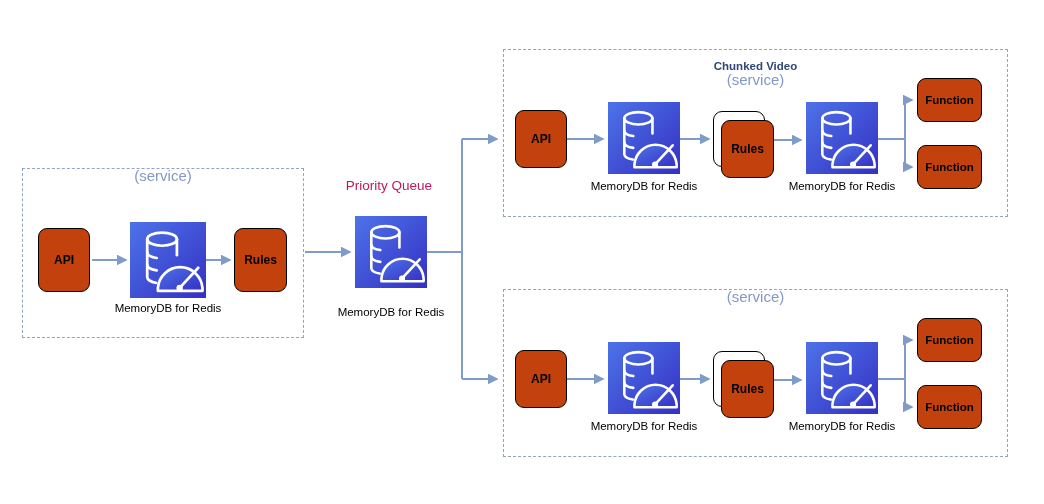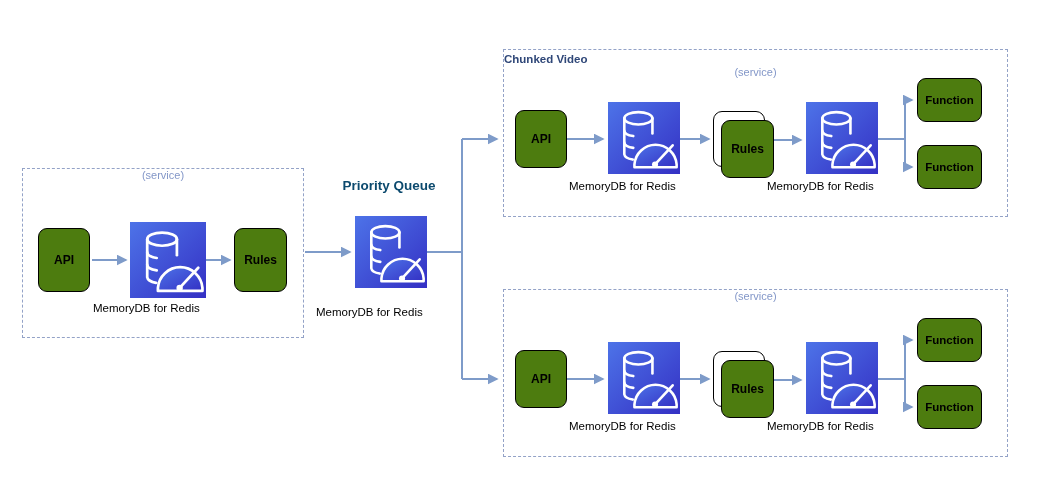--- a/index.html
+++ b/index.html
@@ -1,29 +1,29 @@
 <!DOCTYPE html>
 <html><head>
 <meta charset="utf-8">
 <style>
   html,body{margin:0;padding:0;background:#ffffff;}
   .canvas{position:relative;width:1044px;height:504px;background:#ffffff;
           font-family:"Liberation Sans",sans-serif;overflow:hidden;}
   .wires{position:absolute;left:0;top:0;width:1044px;height:504px;pointer-events:none;}
   .group{position:absolute;border:1.3px dashed #93A2C7;background:transparent;box-sizing:border-box;}
-  .g-title{margin-top:2px;font-weight:bold;font-size:11.5px;color:#2F4778;line-height:14px;}
-  .g-sub{text-align:center;font-size:11px;color:#8397C8;line-height:13px;}
-  .box{position:absolute;background:#4d7c0f;border:1.4px solid #000000;border-radius:9px;
+  .g-title{margin-top:9px;text-align:center;font-weight:bold;font-size:11.5px;color:#2F4778;line-height:14px;}
+  .g-sub{text-align:center;font-size:15px;color:#8397C8;line-height:13px;}
+  .box{position:absolute;background:#c2410c;border:1.4px solid #000000;border-radius:9px;
        display:flex;align-items:center;justify-content:center;
        font-weight:bold;font-size:12px;color:#000000;box-sizing:border-box;}
   .stack-back{position:absolute;background:#ffffff;border:1.4px solid #000000;border-radius:9px;box-sizing:border-box;}
   .memdb{position:absolute;}
   .memdb svg{display:block;width:100%;height:100%;}
-  .mdb-label{position:absolute;width:150px;font-size:11.5px;color:#000000;}
-  .pq-title{position:absolute;width:160px;text-align:center;font-weight:bold;font-size:13.5px;color:#0c4a6e;}
+  .mdb-label{position:absolute;width:150px;text-align:center;font-size:11.5px;color:#000000;}
+  .pq-title{position:absolute;width:160px;text-align:center;font-weight:normal;font-size:13.5px;color:#be185d;}
 </style>
 </head>
 <body>
 
 <div class="canvas">
 
   <svg class="wires" viewBox="0 0 1044 504" xmlns="http://www.w3.org/2000/svg">
     <defs>
       <marker id="arr" viewBox="0 0 10 10" refX="8.5" refY="5" markerWidth="5.5" markerHeight="5.5" orient="auto-start-reverse">
         <path d="M0,0 L10,5 L0,10 z" fill="#7E9BC9"></path>

